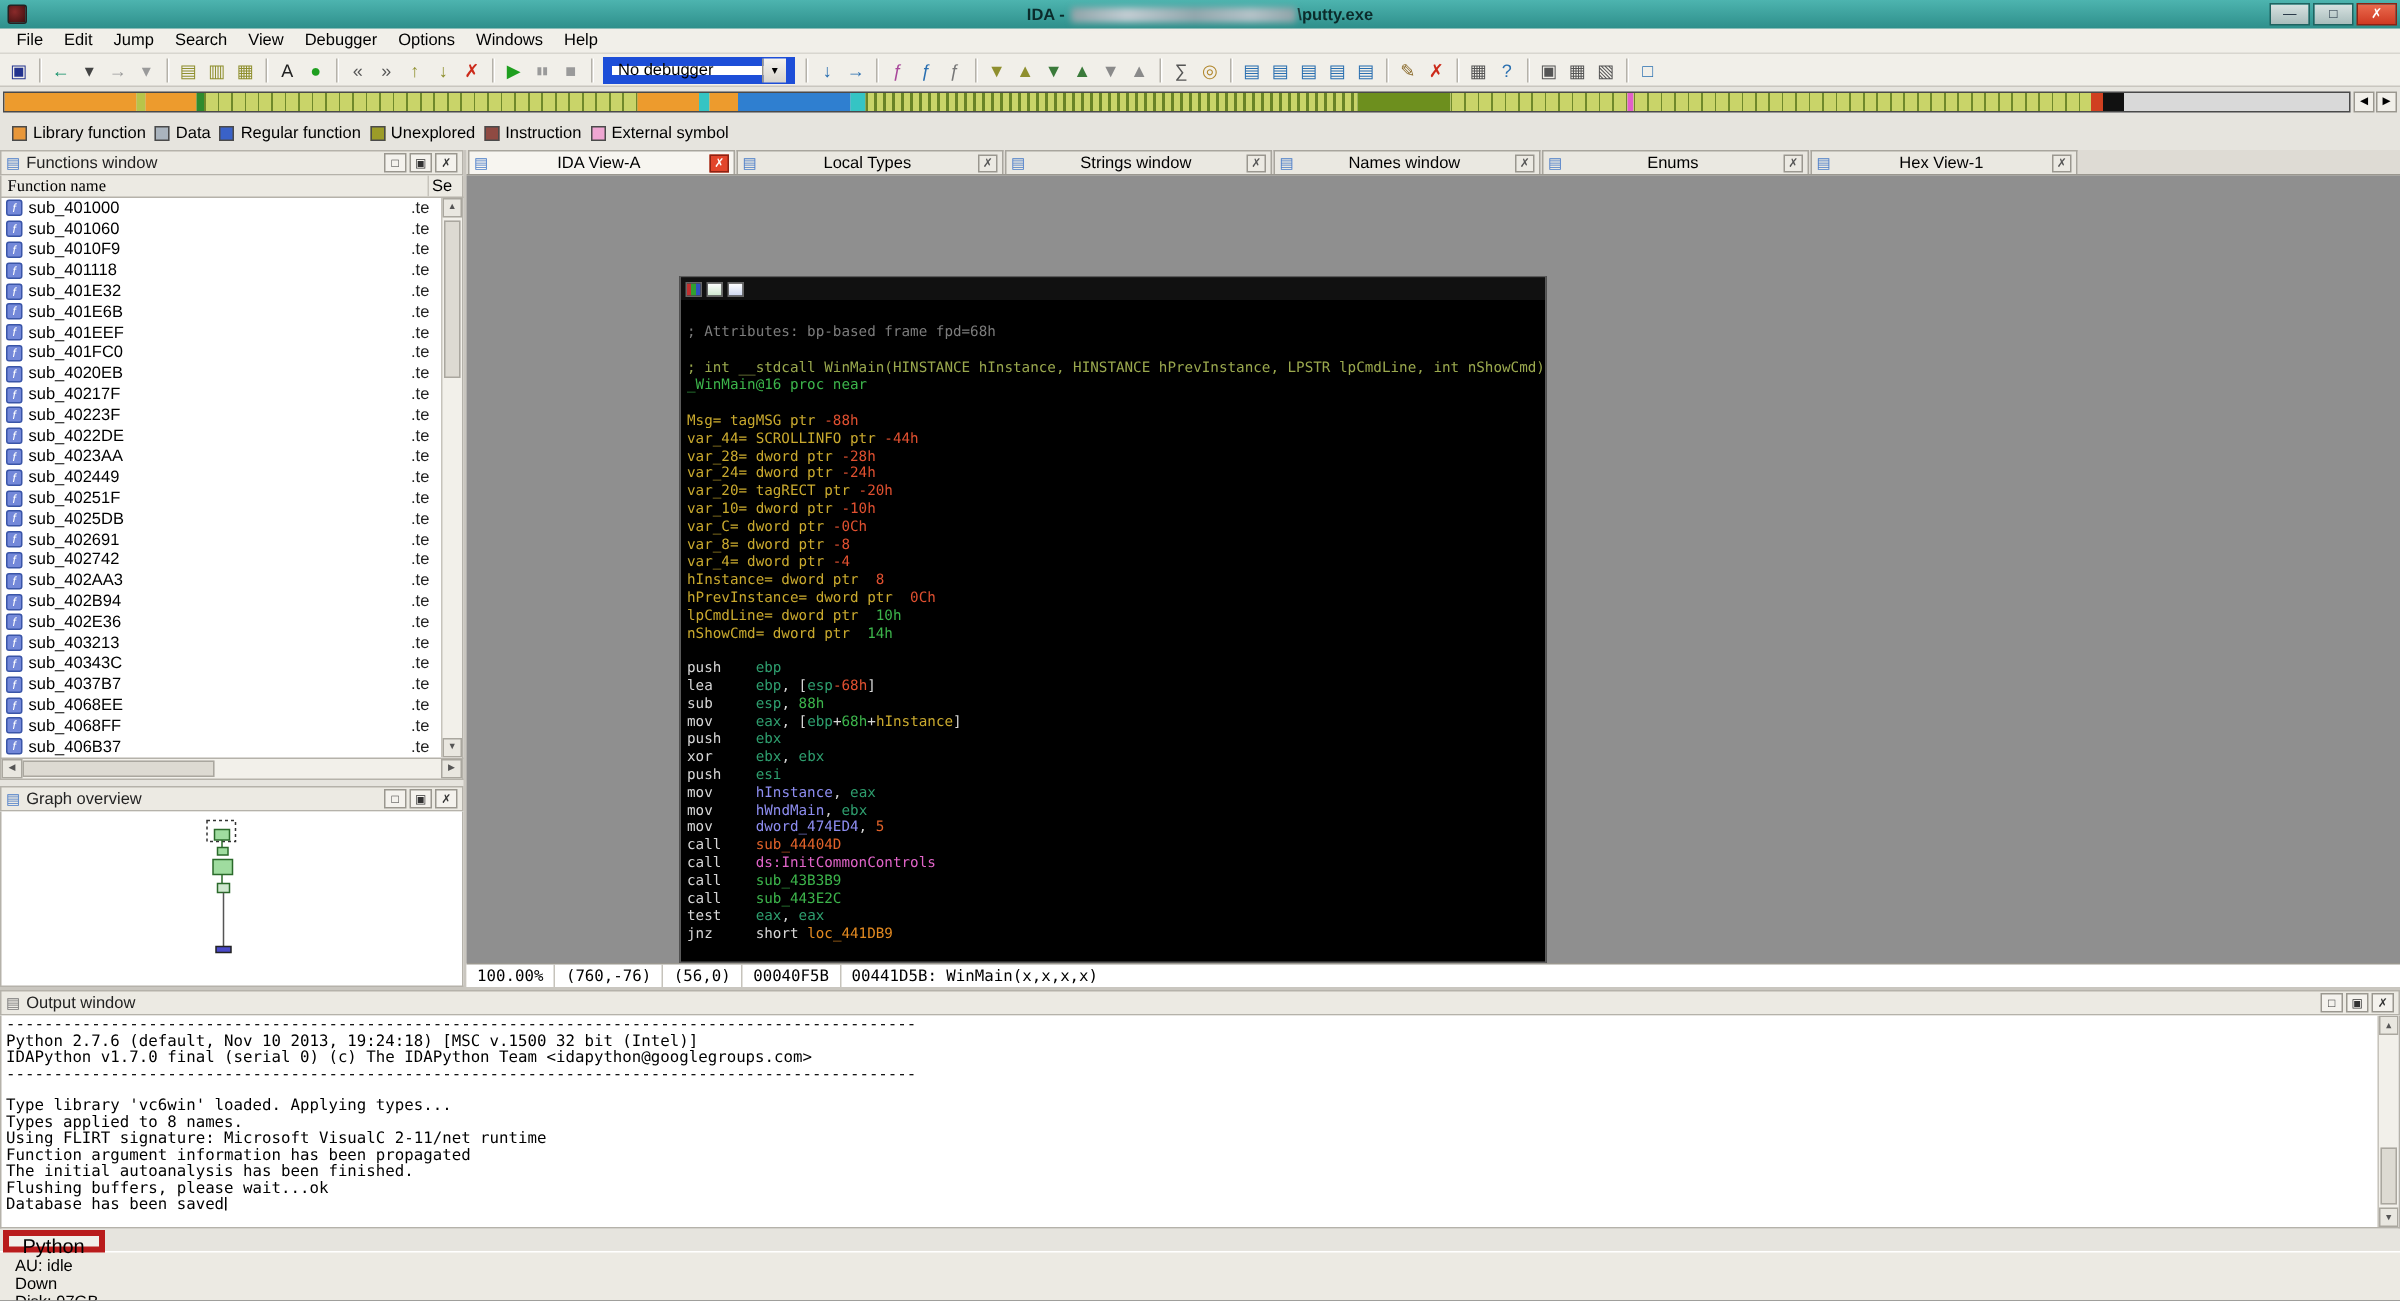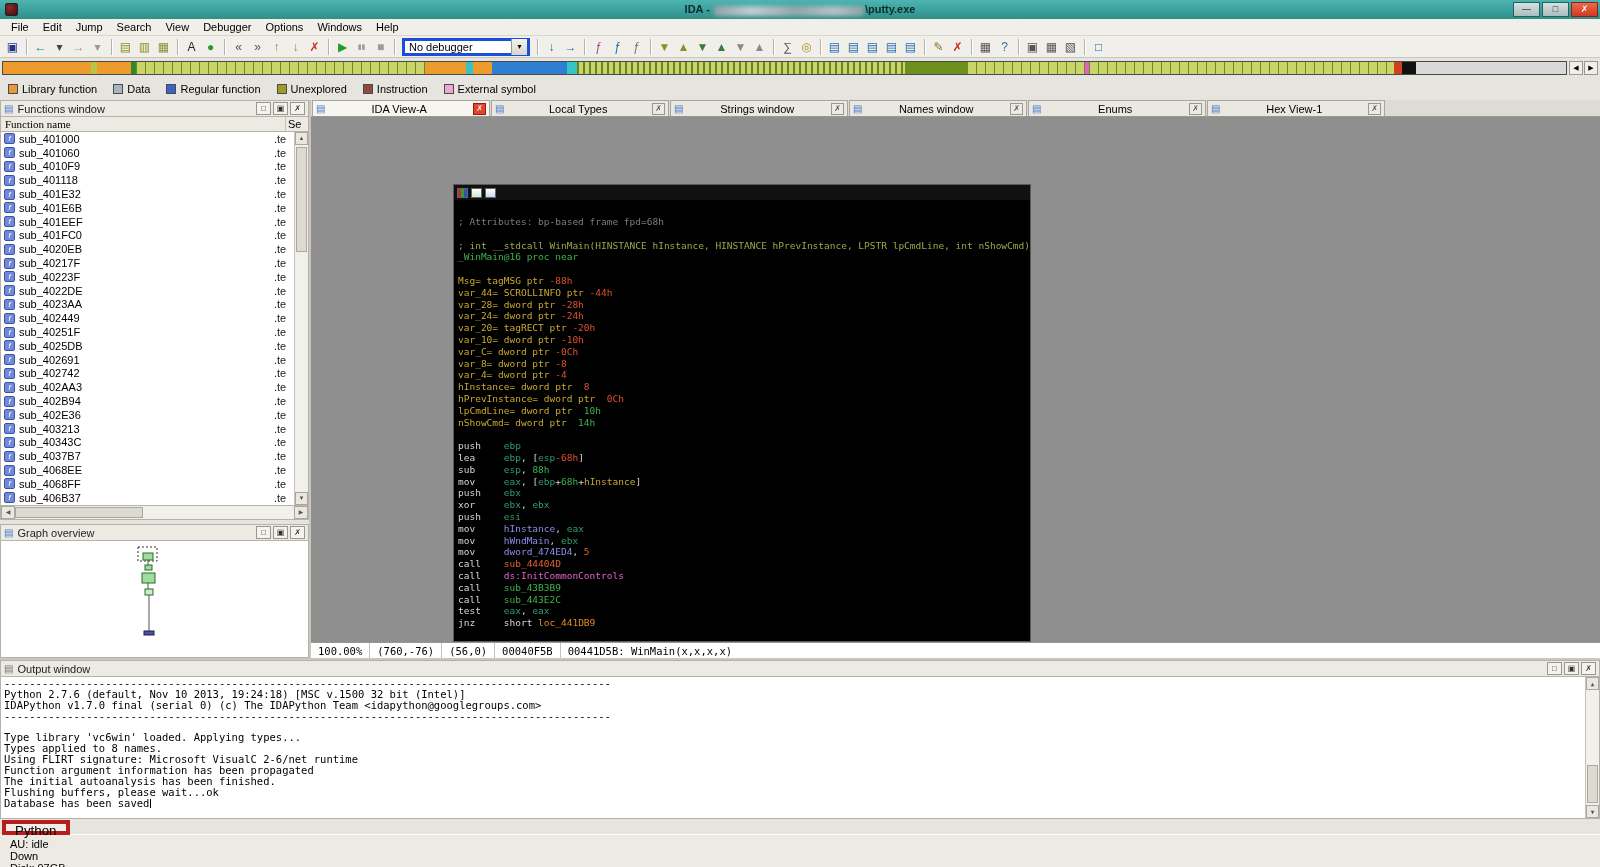--- a/index.html
+++ b/index.html
@@ -15,35 +15,35 @@
   .win-controls{margin-left:auto;display:flex;gap:2px;z-index:2;}
   .wbtn{width:27px;height:15px;border:1px solid #1f6360;background:linear-gradient(#d8e2e1,#a9bdbc);font-size:9px;line-height:13px;text-align:center;color:#123;}
   .wbtn.close{background:linear-gradient(#ea6a4e,#cf3a22);color:#fff;border-color:#8d2213;}
 
   
   .menubar{height:17px;background:#f1efe9;display:flex;align-items:center;border-bottom:1px solid #d8d6cf;padding-left:4px;}
   .menu-item{padding:1px 7px;}
   .toolbar{height:22px;background:#f1efe9;display:flex;align-items:center;padding:0 3px;border-bottom:1px solid #c9c6bf;}
   .tb-sep{width:1px;height:16px;background:#b5b2aa;box-shadow:1px 0 0 #fff;margin:0 4px;}
   .tb-icon{min-width:19px;height:18px;display:flex;align-items:center;justify-content:center;font-size:12px;cursor:default;}
-  .combo{width:128px;height:18px;background:#fff;border:3px solid #1d4ed8;display:flex;align-items:center;margin:0 3px;}
+  .combo{width:128px;height:18px;background:#fff;border:6px solid #1d4ed8;display:flex;align-items:center;margin:0 3px;}
   .combo-label{flex:1;padding-left:4px;}
   .combo-btn{width:16px;height:16px;background:linear-gradient(#f5f3ee,#d8d5cd);border-left:1px solid #9a978f;text-align:center;font-size:8px;line-height:15px;}
 
   
   .navrow{height:20px;display:flex;align-items:center;padding:2px 2px 2px 2px;background:#e6e4de;}
   .navband{flex:1;height:14px;border:1px solid #4a4a4a;display:flex;overflow:hidden;background:#d9d9d9;}
   .nav-seg{height:100%;}
   .ticks-sparse{background-image:repeating-linear-gradient(90deg,rgba(72,104,16,.7) 0 1px,transparent 1px 9px);}
   .ticks-dense{background-image:repeating-linear-gradient(90deg,rgba(72,104,16,.75) 0 2px,transparent 2px 6px);}
   .nav-btns{display:flex;gap:1px;margin-left:2px;}
   .nav-btn{width:14px;height:14px;border:1px solid #9a978f;background:#f1efe9;font-size:7px;line-height:12px;text-align:center;}
 
   
-  .legend{height:22px;display:flex;align-items:center;gap:16px;padding:0 8px;background:#e6e4de;}
+  .legend{height:22px;display:flex;align-items:center;gap:6px;padding:0 8px;background:#e6e4de;}
   .legend-item{display:flex;align-items:center;gap:4px;}
   .legend-swatch{width:10px;height:10px;border:1px solid #4a4a4a;}
 
   
   .main{display:flex;height:558px;}
   .left{width:311px;display:flex;flex-direction:column;background:#e6e4de;border-right:2px solid #c9c6bf;}
   .panel-tb{height:17px;background:#eceae3;border:1px solid #b5b2aa;display:flex;align-items:center;padding:0 3px;gap:4px;flex:none;}
   .panel-icon{color:#4a7cc8;font-size:10px;}
   .panel-title{flex:1;color:#222;}
   .pbtn{width:15px;height:13px;border:1px solid #9a978f;background:#f4f2ed;font-size:8px;line-height:11px;text-align:center;color:#333;}
@@ -546,21 +546,21 @@
         </span>
     </div>
     <div class="out-body" id="out-body">
       <div class="out-line">------------------------------------------------------------------------------------------------</div>
         <div class="out-line">Python 2.7.6 (default, Nov 10 2013, 19:24:18) [MSC v.1500 32 bit (Intel)]</div>
         <div class="out-line">IDAPython v1.7.0 final (serial 0) (c) The IDAPython Team &lt;idapython@googlegroups.com&gt;</div>
         <div class="out-line">------------------------------------------------------------------------------------------------</div>
         <div class="out-line">&nbsp;</div>
         <div class="out-line">Type library 'vc6win' loaded. Applying types...</div>
         <div class="out-line">Types applied to 8 names.</div>
-        <div class="out-line">Using FLIRT signature: Microsoft VisualC 2-6/net runtime</div>
+        <div class="out-line">Using FLIRT signature: Microsoft VisualC 2-11/net runtime</div>
         <div class="out-line">Function argument information has been propagated</div>
         <div class="out-line">The initial autoanalysis has been finished.</div>
         <div class="out-line">Flushing buffers, please wait...ok</div>
         <div class="out-line">Database has been saved<span class="caret"></span></div>
         <div class="out-vscroll">
         <div class="sb-btn">▲</div>
         <div class="sb-track">
             <div class="sb-thumb" style="bottom:2px;height:38px;"></div>
           </div>
         <div class="sb-btn">▼</div>

